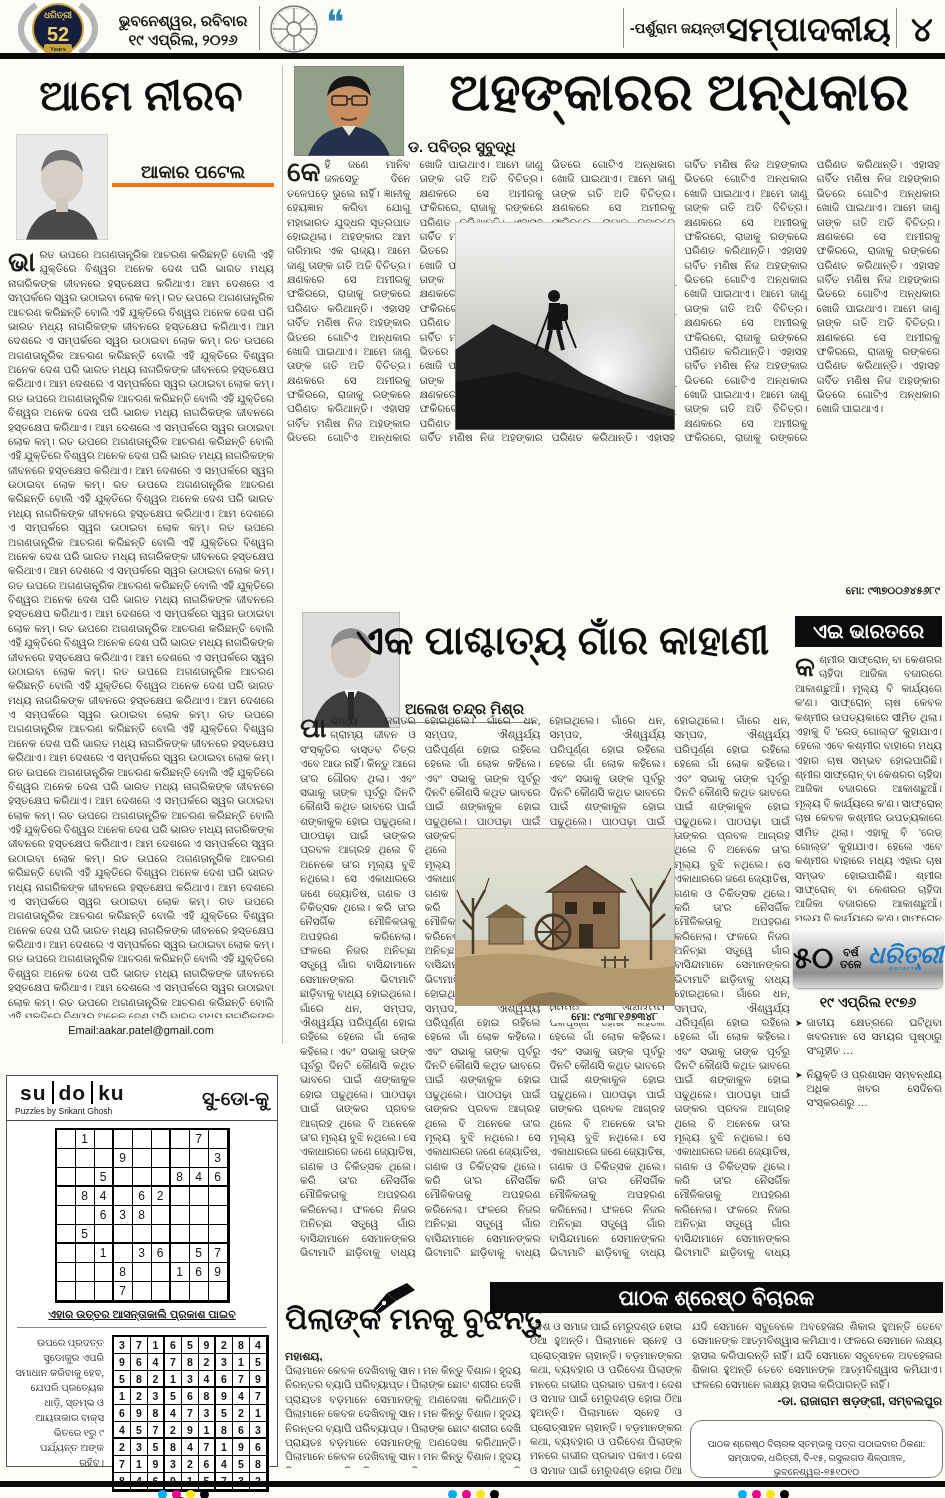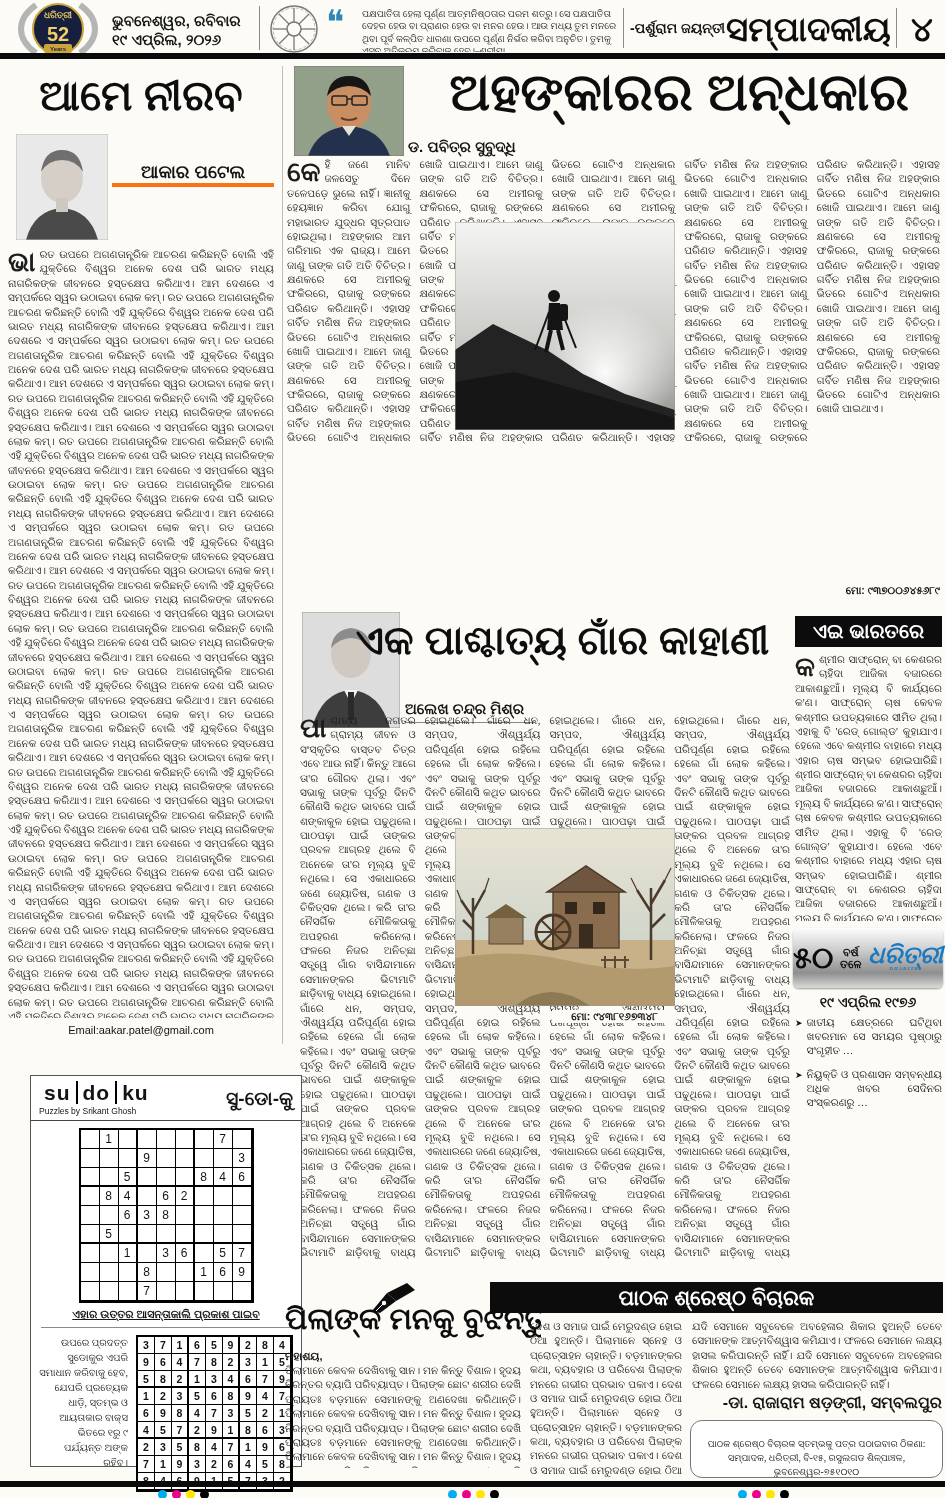--- a/index.html
+++ b/index.html
@@ -16,21 +16,21 @@
            font-size:27px;line-height:0.9;padding:2px 4px 0 0;}
   .vline{width:1px;background:#8a8a8a;}
   .hline{height:1px;background:#8a8a8a;}
   .blackbox{background:#0c0c0c;color:#fff;display:flex;align-items:center;justify-content:center;
             font-family:"Liberation Sans",sans-serif;font-weight:bold;}
   .byline{font-family:"Liberation Sans",sans-serif;font-weight:bold;font-size:15px;}
   .phone{font-family:"Liberation Sans",sans-serif;font-weight:bold;font-size:10.5px;
          background:#fcfbf6;text-align:right;}
   
   .mast-date{font-family:"Liberation Sans",sans-serif;font-weight:bold;font-size:15px;
-             line-height:1.25;text-align:left;}
+             line-height:1.25;text-align:center;}
   .mast-quote{font-size:9.5px;line-height:1.3;text-align:left;color:#222;}
   .thickbar{background:#0a0a0a;}
   
   .sd-box{border:1px solid #555;background:#fff;}
   .sd-grid{display:grid;border:2.5px solid #000;background:#fff;}
   .sd-grid div{border-right:1px solid #000;border-bottom:1px solid #000;display:flex;
                align-items:center;justify-content:center;font-family:"Liberation Sans",sans-serif;}
   .sd-grid div.br{border-right-width:2.5px;}
   .sd-grid div.bb{border-bottom-width:2.5px;}
   .sd-p{grid-template-columns:repeat(9,19px);grid-auto-rows:19px;font-size:12px;}
@@ -97,21 +97,20 @@
           <line x1="11" y1="11" x2="21" y2="21"></line>
             <line x1="31" y1="31" x2="41" y2="41"></line>
           <line x1="41" y1="11" x2="31" y2="21"></line>
             <line x1="21" y1="31" x2="11" y2="41"></line>
         </g>
       </svg>
     </div>
 
     <div class="abs" style="left:326px;top:6px;font-size:34px;line-height:1;color:#2e86b5;font-family:'Liberation Serif',serif;">❝</div>
 
-    <div class="abs mast-quote" style="left:362px;top:8px;width:255px;height:44px;overflow:hidden;">ପକ୍ଷପାତିତା ହେଲା ପୂର୍ଣ୍ଣ ଆତ୍ମନିଷ୍ଠତାର ପରମ ଶତ୍ରୁ। ସେ ପକ୍ଷପାତିତା ଦେହର ହେଉ ବା ପ୍ରାଣର ହେଉ ବା ମନର ହେଉ। ଆଉ ମଧ୍ୟ ତୁମ ମନରେ ଥିବା ପୂର୍ବ କଳ୍ପିତ ଧାରଣା ଉପରେ ପୂର୍ଣ୍ଣ ନିର୍ଭର କରିବା ଅନୁଚିତ। ତୁମକୁ ଏସବୁ ଅତିକ୍ରମ କରିବାକୁ ହେବ।–ଶ୍ରୀମା</div>
 
     <div class="abs vline" style="left:623px;top:8px;height:40px;"></div>
 
     <div class="abs sans" style="left:630px;top:20px;width:95px;font-size:14px;font-weight:bold;white-space:nowrap;overflow:hidden;">-ପର୍ଶୁରାମ ଜୟନ୍ତୀ</div>
 
     <div class="abs headline" style="left:726px;top:10px;width:165px;height:42px;font-size:34px;text-align:center;">ସମ୍ପାଦକୀୟ</div>
 
     <div class="abs vline" style="left:896px;top:8px;height:40px;"></div>
 
     <div class="abs headline" style="left:902px;top:10px;width:40px;font-size:34px;text-align:center;">୪</div>
@@ -285,21 +284,21 @@
       <span class="mk">➤</span>
       <span>ଜାତୀୟ କ୍ଷେତ୍ରରେ ଘଟିଥିବା ଖବରମାନ ସେ ସମୟର ପୃଷ୍ଠାରୁ ସଂଗୃହୀତ …</span>
     </div>
     <div class="bullet-item">
       <span class="mk">➤</span>
       <span>ନିୟୁକ୍ତି ଓ ପ୍ରଶାସନ ସମ୍ବନ୍ଧୀୟ ଅଧିକ ଖବର ସେଦିନର ସଂସ୍କରଣରୁ …</span>
     </div>
   </div>
 
 
-  <div class="abs sd-box" style="left:6px;top:1075px;width:272px;height:392px;box-sizing:border-box;padding:5px 0 0 0;margin-left:24px;">
+  <div class="abs sd-box" style="left:6px;top:1075px;width:272px;height:392px;box-sizing:border-box;padding:5px 0 0 0;">
     <div style="display:flex;align-items:center;justify-content:space-between;padding:0 8px;border-bottom:1px solid #444;padding-bottom:4px;">
       <div>
         <div class="sd-logo">
           <span>su</span><span>do</span><span>ku</span>
         </div>
         <div class="sans" style="font-size:8.5px;margin-top:1px;">Puzzles by Srikant Ghosh</div>
       </div>
       <div class="sans" style="font-weight:bold;font-size:19px;">ସୁ-ଡୋ-କୁ</div>
     </div>
 
@@ -492,21 +491,21 @@
   </div>
   <div class="abs headline" style="left:285px;top:1302px;width:256px;height:44px;font-size:30px;white-space:nowrap;">ପିଲାଙ୍କ ମନକୁ ବୁଝନ୍ତୁ</div>
 
   <div class="abs blackbox" style="left:490px;top:1282px;width:453px;height:31px;font-size:21px;">ପାଠକ ଶ୍ରେଷ୍ଠ ବିଚାରକ</div>
 
   <div class="abs sans" style="left:285px;top:1350px;font-size:11px;font-weight:bold;">ମହାଶୟ,</div>
 
   <div class="abs jtext" style="left:285px;top:1364px;width:236px;height:104px;">ପିଲାମାନେ କେବଳ ଦେଖିବାକୁ ସାନ। ମନ କିନ୍ତୁ ବିଶାଳ। ହୃଦୟ ନିରନ୍ତର ବ୍ୟାପି ପରିବ୍ୟାପ୍ତ। ପିଲାଙ୍କ ଛୋଟ ଶରୀର ଦେଖି ପ୍ରାୟତଃ ବଡ଼ମାନେ ସେମାନଙ୍କୁ ଅଣଦେଖା କରିଥାନ୍ତି। ପିଲାମାନେ କେବଳ ଦେଖିବାକୁ ସାନ। ମନ କିନ୍ତୁ ବିଶାଳ। ହୃଦୟ ନିରନ୍ତର ବ୍ୟାପି ପରିବ୍ୟାପ୍ତ। ପିଲାଙ୍କ ଛୋଟ ଶରୀର ଦେଖି ପ୍ରାୟତଃ ବଡ଼ମାନେ ସେମାନଙ୍କୁ ଅଣଦେଖା କରିଥାନ୍ତି। ପିଲାମାନେ କେବଳ ଦେଖିବାକୁ ସାନ। ମନ କିନ୍ତୁ ବିଶାଳ। ହୃଦୟ ନିରନ୍ତର ବ୍ୟାପି ପରିବ୍ୟାପ୍ତ। ପିଲାଙ୍କ ଛୋଟ ଶରୀର ଦେଖି ପ୍ରାୟତଃ ବଡ଼ମାନେ ସେମାନଙ୍କୁ ଅଣଦେଖା କରିଥାନ୍ତି।</div>
   <div class="abs jtext" style="left:530px;top:1320px;width:152px;height:158px;">ଦେଶ ଓ ସମାଜ ପାଇଁ ମେରୁଦଣ୍ଡ ହୋଇ ଠିଆ ହୁଅନ୍ତି। ପିଲାମାନେ ସ୍ନେହ ଓ ପ୍ରୋତ୍ସାହନ ଚାହାନ୍ତି। ବଡ଼ମାନଙ୍କର କଥା, ବ୍ୟବହାର ଓ ପରିବେଶ ପିଲାଙ୍କ ମନରେ ଗଭୀର ପ୍ରଭାବ ପକାଏ। ଦେଶ ଓ ସମାଜ ପାଇଁ ମେରୁଦଣ୍ଡ ହୋଇ ଠିଆ ହୁଅନ୍ତି। ପିଲାମାନେ ସ୍ନେହ ଓ ପ୍ରୋତ୍ସାହନ ଚାହାନ୍ତି। ବଡ଼ମାନଙ୍କର କଥା, ବ୍ୟବହାର ଓ ପରିବେଶ ପିଲାଙ୍କ ମନରେ ଗଭୀର ପ୍ରଭାବ ପକାଏ। ଦେଶ ଓ ସମାଜ ପାଇଁ ମେରୁଦଣ୍ଡ ହୋଇ ଠିଆ ହୁଅନ୍ତି। ପିଲାମାନେ ସ୍ନେହ ଓ ପ୍ରୋତ୍ସାହନ ଚାହାନ୍ତି। ବଡ଼ମାନଙ୍କର କଥା, ବ୍ୟବହାର ଓ ପରିବେଶ ପିଲାଙ୍କ ମନରେ ଗଭୀର ପ୍ରଭାବ ପକାଏ।</div>
   <div class="abs jtext" style="left:692px;top:1320px;width:250px;height:72px;">ଯଦି ସେମାନେ ସବୁବେଳେ ଅବହେଳାର ଶିକାର ହୁଅନ୍ତି ତେବେ ସେମାନଙ୍କ ଆତ୍ମବିଶ୍ୱାସ କମିଯାଏ। ଫଳରେ ସେମାନେ ଲକ୍ଷ୍ୟ ହାସଲ କରିପାରନ୍ତି ନାହିଁ। ଯଦି ସେମାନେ ସବୁବେଳେ ଅବହେଳାର ଶିକାର ହୁଅନ୍ତି ତେବେ ସେମାନଙ୍କ ଆତ୍ମବିଶ୍ୱାସ କମିଯାଏ। ଫଳରେ ସେମାନେ ଲକ୍ଷ୍ୟ ହାସଲ କରିପାରନ୍ତି ନାହିଁ।</div>
-  <div class="abs sans" style="left:692px;top:1394px;width:250px;text-align:right;font-size:16px;font-weight:bold;">-ଡା. ରାଜାରାମ ଷଡ଼ଙ୍ଗୀ, ସମ୍ବଲପୁର</div>
+  <div class="abs sans" style="left:692px;top:1394px;width:250px;text-align:right;font-size:12px;font-weight:bold;">-ଡା. ରାଜାରାମ ଷଡ଼ଙ୍ଗୀ, ସମ୍ବଲପୁର</div>
 
   <div class="abs addr-box" style="left:690px;top:1420px;width:253px;height:58px;box-sizing:border-box;">
     <div>ପାଠକ ଶ୍ରେଷ୍ଠ ବିଚାରକ ସ୍ତମ୍ଭକୁ ପତ୍ର ପଠାଇବାର ଠିକଣା: ସମ୍ପାଦକ, ଧରିତ୍ରୀ, ବି-୧୫, ରସୁଲଗଡ ଶିଳ୍ପାଞ୍ଚଳ, ଭୁବନେଶ୍ୱର-୭୫୧୦୧୦</div>
     <div>କେବଳ ସମ୍ପାଦକଙ୍କୁ ପତ୍ର, ଖବର ପାଇଁ ବ୍ୟବହାର କରନ୍ତୁ : E-mail: edit.dharitri@gmail.com</div>
 
   </div>
 
   <div class="abs thickbar" style="left:0;top:1481px;width:945px;height:6px;"></div>
   <div class="regdot" style="left:158px;top:1490px;background:#00aeef;"></div>
   <div class="regdot" style="left:172px;top:1490px;background:#ec008c;"></div>

